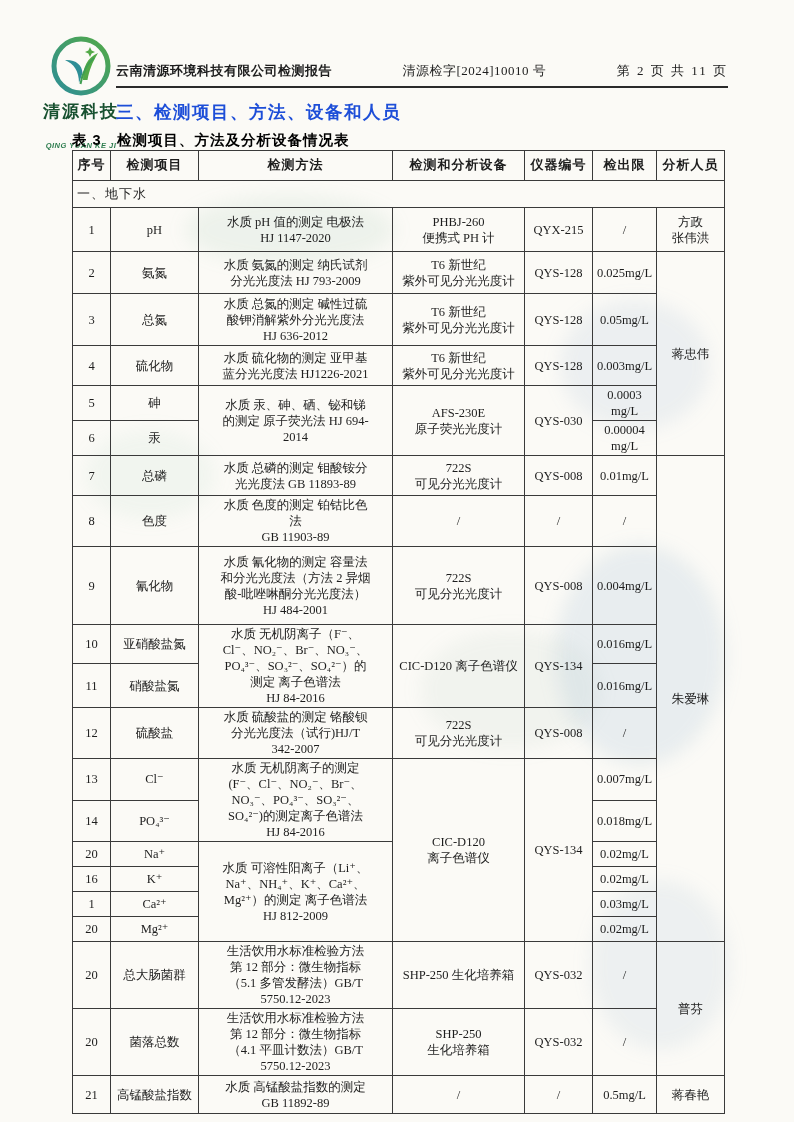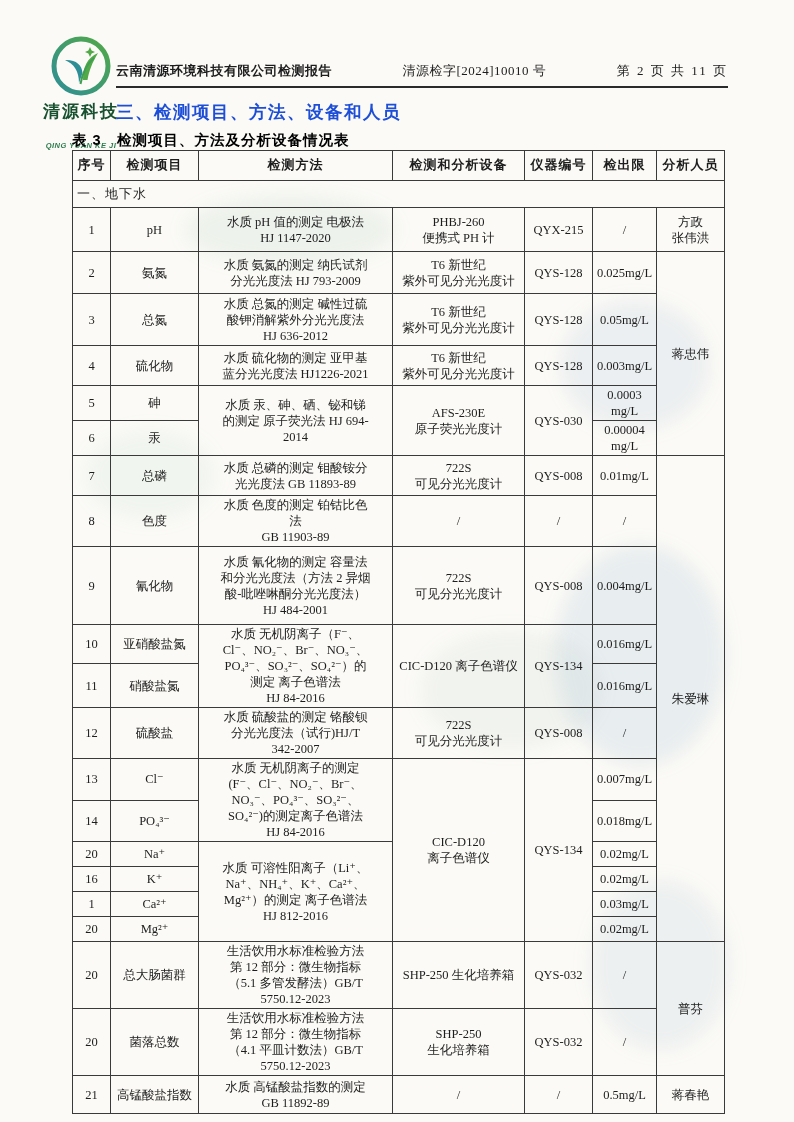--- a/index.html
+++ b/index.html
@@ -262,21 +262,21 @@
       <td>0.007mg/L</td>
     </tr>
     <tr style="height:38px">
       <td>14</td>
       <td>PO₄³⁻</td>
       <td>0.018mg/L</td>
     </tr>
     <tr style="height:25px">
       <td>20</td>
       <td>Na⁺</td>
-      <td class="m" rowspan="4">水质 可溶性阳离子（Li⁺、Na⁺、NH₄⁺、K⁺、Ca²⁺、Mg²⁺）的测定 离子色谱法 HJ 812-2016</td>
+      <td class="m" rowspan="4">水质 可溶性阳离子（Li⁺、Na⁺、NH₄⁺、K⁺、Ca²⁺、Mg²⁺）的测定 离子色谱法 HJ 812-2009</td>
       <td>0.02mg/L</td>
     </tr>
     <tr style="height:25px">
       <td>16</td>
       <td>K⁺</td>
       <td>0.02mg/L</td>
     </tr>
     <tr style="height:25px">
       <td>1</td>
       <td>Ca²⁺</td>

